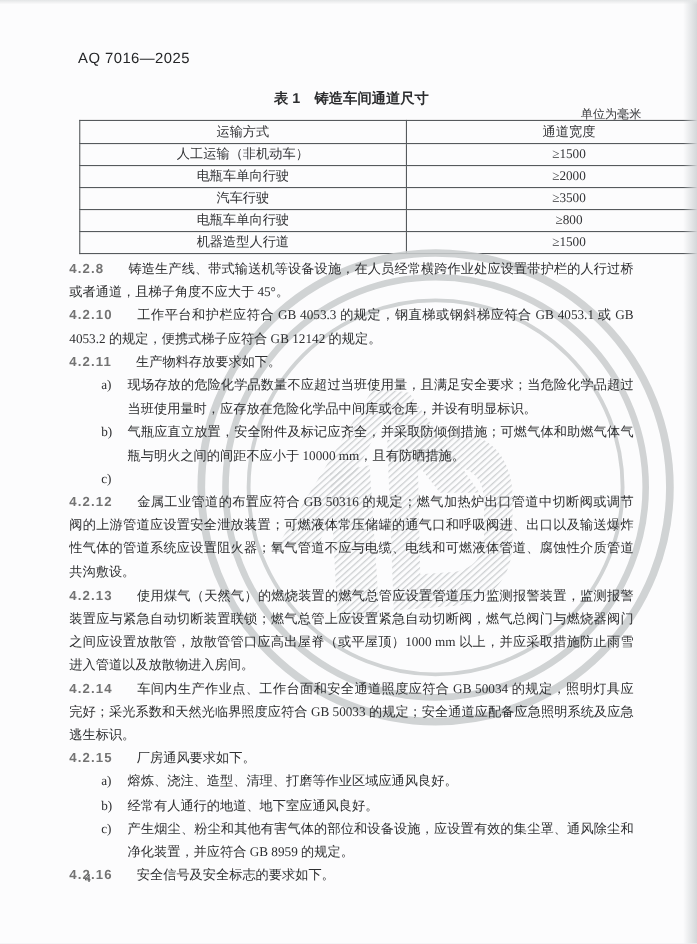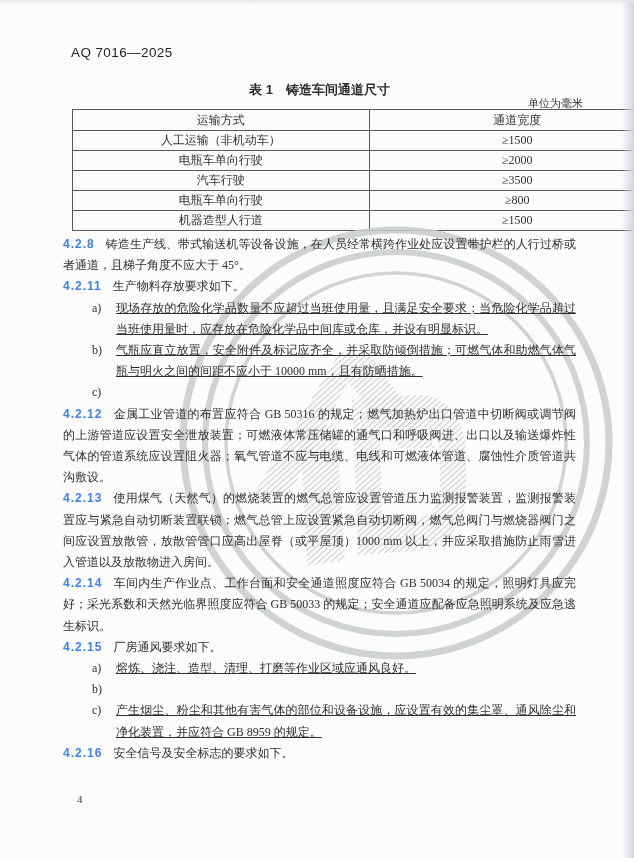--- a/index.html
+++ b/index.html
@@ -47,25 +47,25 @@
   table.dim{border:1.5px solid #3c3f42;}
   table.dim thead th{height:20px;}
   .content{
     position:absolute;left:63px;top:234px;width:513px;
     font-size:12px;line-height:21.2px;
     text-align:justify;z-index:2;
   }
   .para{margin:0;}
   .cnum{
     font-family:"Liberation Sans",sans-serif;font-weight:bold;
-    letter-spacing:1px;margin-right:11px;color:#3b82f6;
+    letter-spacing:1px;margin-right:22px;color:#737373;
   }
   .item{display:flex;}
   .marker{flex:0 0 24px;margin-left:29px;}
-  .itext{flex:1;text-align:justify;text-decoration:underline;}
+  .itext{flex:1;text-align:justify;}
   .page-number{
     position:absolute;left:77px;top:793px;
     font-size:11px;color:#3a3b3d;
   }
   svg.watermark{position:absolute;left:0;top:0;z-index:1;opacity:0.85;}
 </style>
 </head>
 <body>
 
 <div class="page">
@@ -120,20 +120,21 @@
       </tr>
       <tr>
         <td>机器造型人行道</td>
         <td>≥1500</td>
       </tr>
     </tbody>
   </table>
 
   <div class="content">
       <p class="para"><span class="cnum">4.2.8</span><span class="ctext">铸造生产线、带式输送机等设备设施，在人员经常横跨作业处应设置带护栏的人行过桥或者通道，且梯子角度不应大于 45°。</span></p>
+      <p class="para"><span class="cnum">4.2.10</span><span class="ctext">工作平台和护栏应符合 GB 4053.3 的规定，钢直梯或钢斜梯应符合 GB 4053.1 或 GB 4053.2 的规定，便携式梯子应符合 GB 12142 的规定。</span></p>
       <p class="para"><span class="cnum">4.2.11</span><span class="ctext">生产物料存放要求如下。</span></p>
       <div class="item">
         <span class="marker">a)</span>
         <span class="itext">现场存放的危险化学品数量不应超过当班使用量，且满足安全要求；当危险化学品超过当班使用量时，应存放在危险化学品中间库或仓库，并设有明显标识。</span>
       </div>
       <div class="item">
         <span class="marker">b)</span>
         <span class="itext">气瓶应直立放置，安全附件及标记应齐全，并采取防倾倒措施；可燃气体和助燃气体气瓶与明火之间的间距不应小于 10000 mm，且有防晒措施。</span>
       </div>
       <div class="item">
@@ -142,20 +143,21 @@
       <p class="para"><span class="cnum">4.2.12</span><span class="ctext">金属工业管道的布置应符合 GB 50316 的规定；燃气加热炉出口管道中切断阀或调节阀的上游管道应设置安全泄放装置；可燃液体常压储罐的通气口和呼吸阀进、出口以及输送爆炸性气体的管道系统应设置阻火器；氧气管道不应与电缆、电线和可燃液体管道、腐蚀性介质管道共沟敷设。</span></p>
       <p class="para"><span class="cnum">4.2.13</span><span class="ctext">使用煤气（天然气）的燃烧装置的燃气总管应设置管道压力监测报警装置，监测报警装置应与紧急自动切断装置联锁；燃气总管上应设置紧急自动切断阀，燃气总阀门与燃烧器阀门之间应设置放散管，放散管管口应高出屋脊（或平屋顶）1000 mm 以上，并应采取措施防止雨雪进入管道以及放散物进入房间。</span></p>
       <p class="para"><span class="cnum">4.2.14</span><span class="ctext">车间内生产作业点、工作台面和安全通道照度应符合 GB 50034 的规定，照明灯具应完好；采光系数和天然光临界照度应符合 GB 50033 的规定；安全通道应配备应急照明系统及应急逃生标识。</span></p>
       <p class="para"><span class="cnum">4.2.15</span><span class="ctext">厂房通风要求如下。</span></p>
       <div class="item">
         <span class="marker">a)</span>
         <span class="itext">熔炼、浇注、造型、清理、打磨等作业区域应通风良好。</span>
       </div>
       <div class="item">
         <span class="marker">b)</span>
+        <span class="itext">经常有人通行的地道、地下室应通风良好。</span>
       </div>
       <div class="item">
         <span class="marker">c)</span>
         <span class="itext">产生烟尘、粉尘和其他有害气体的部位和设备设施，应设置有效的集尘罩、通风除尘和净化装置，并应符合 GB 8959 的规定。</span>
       </div>
       <p class="para"><span class="cnum">4.2.16</span><span class="ctext">安全信号及安全标志的要求如下。</span></p>
     </div>
 
   <div class="page-number">4</div>
 

